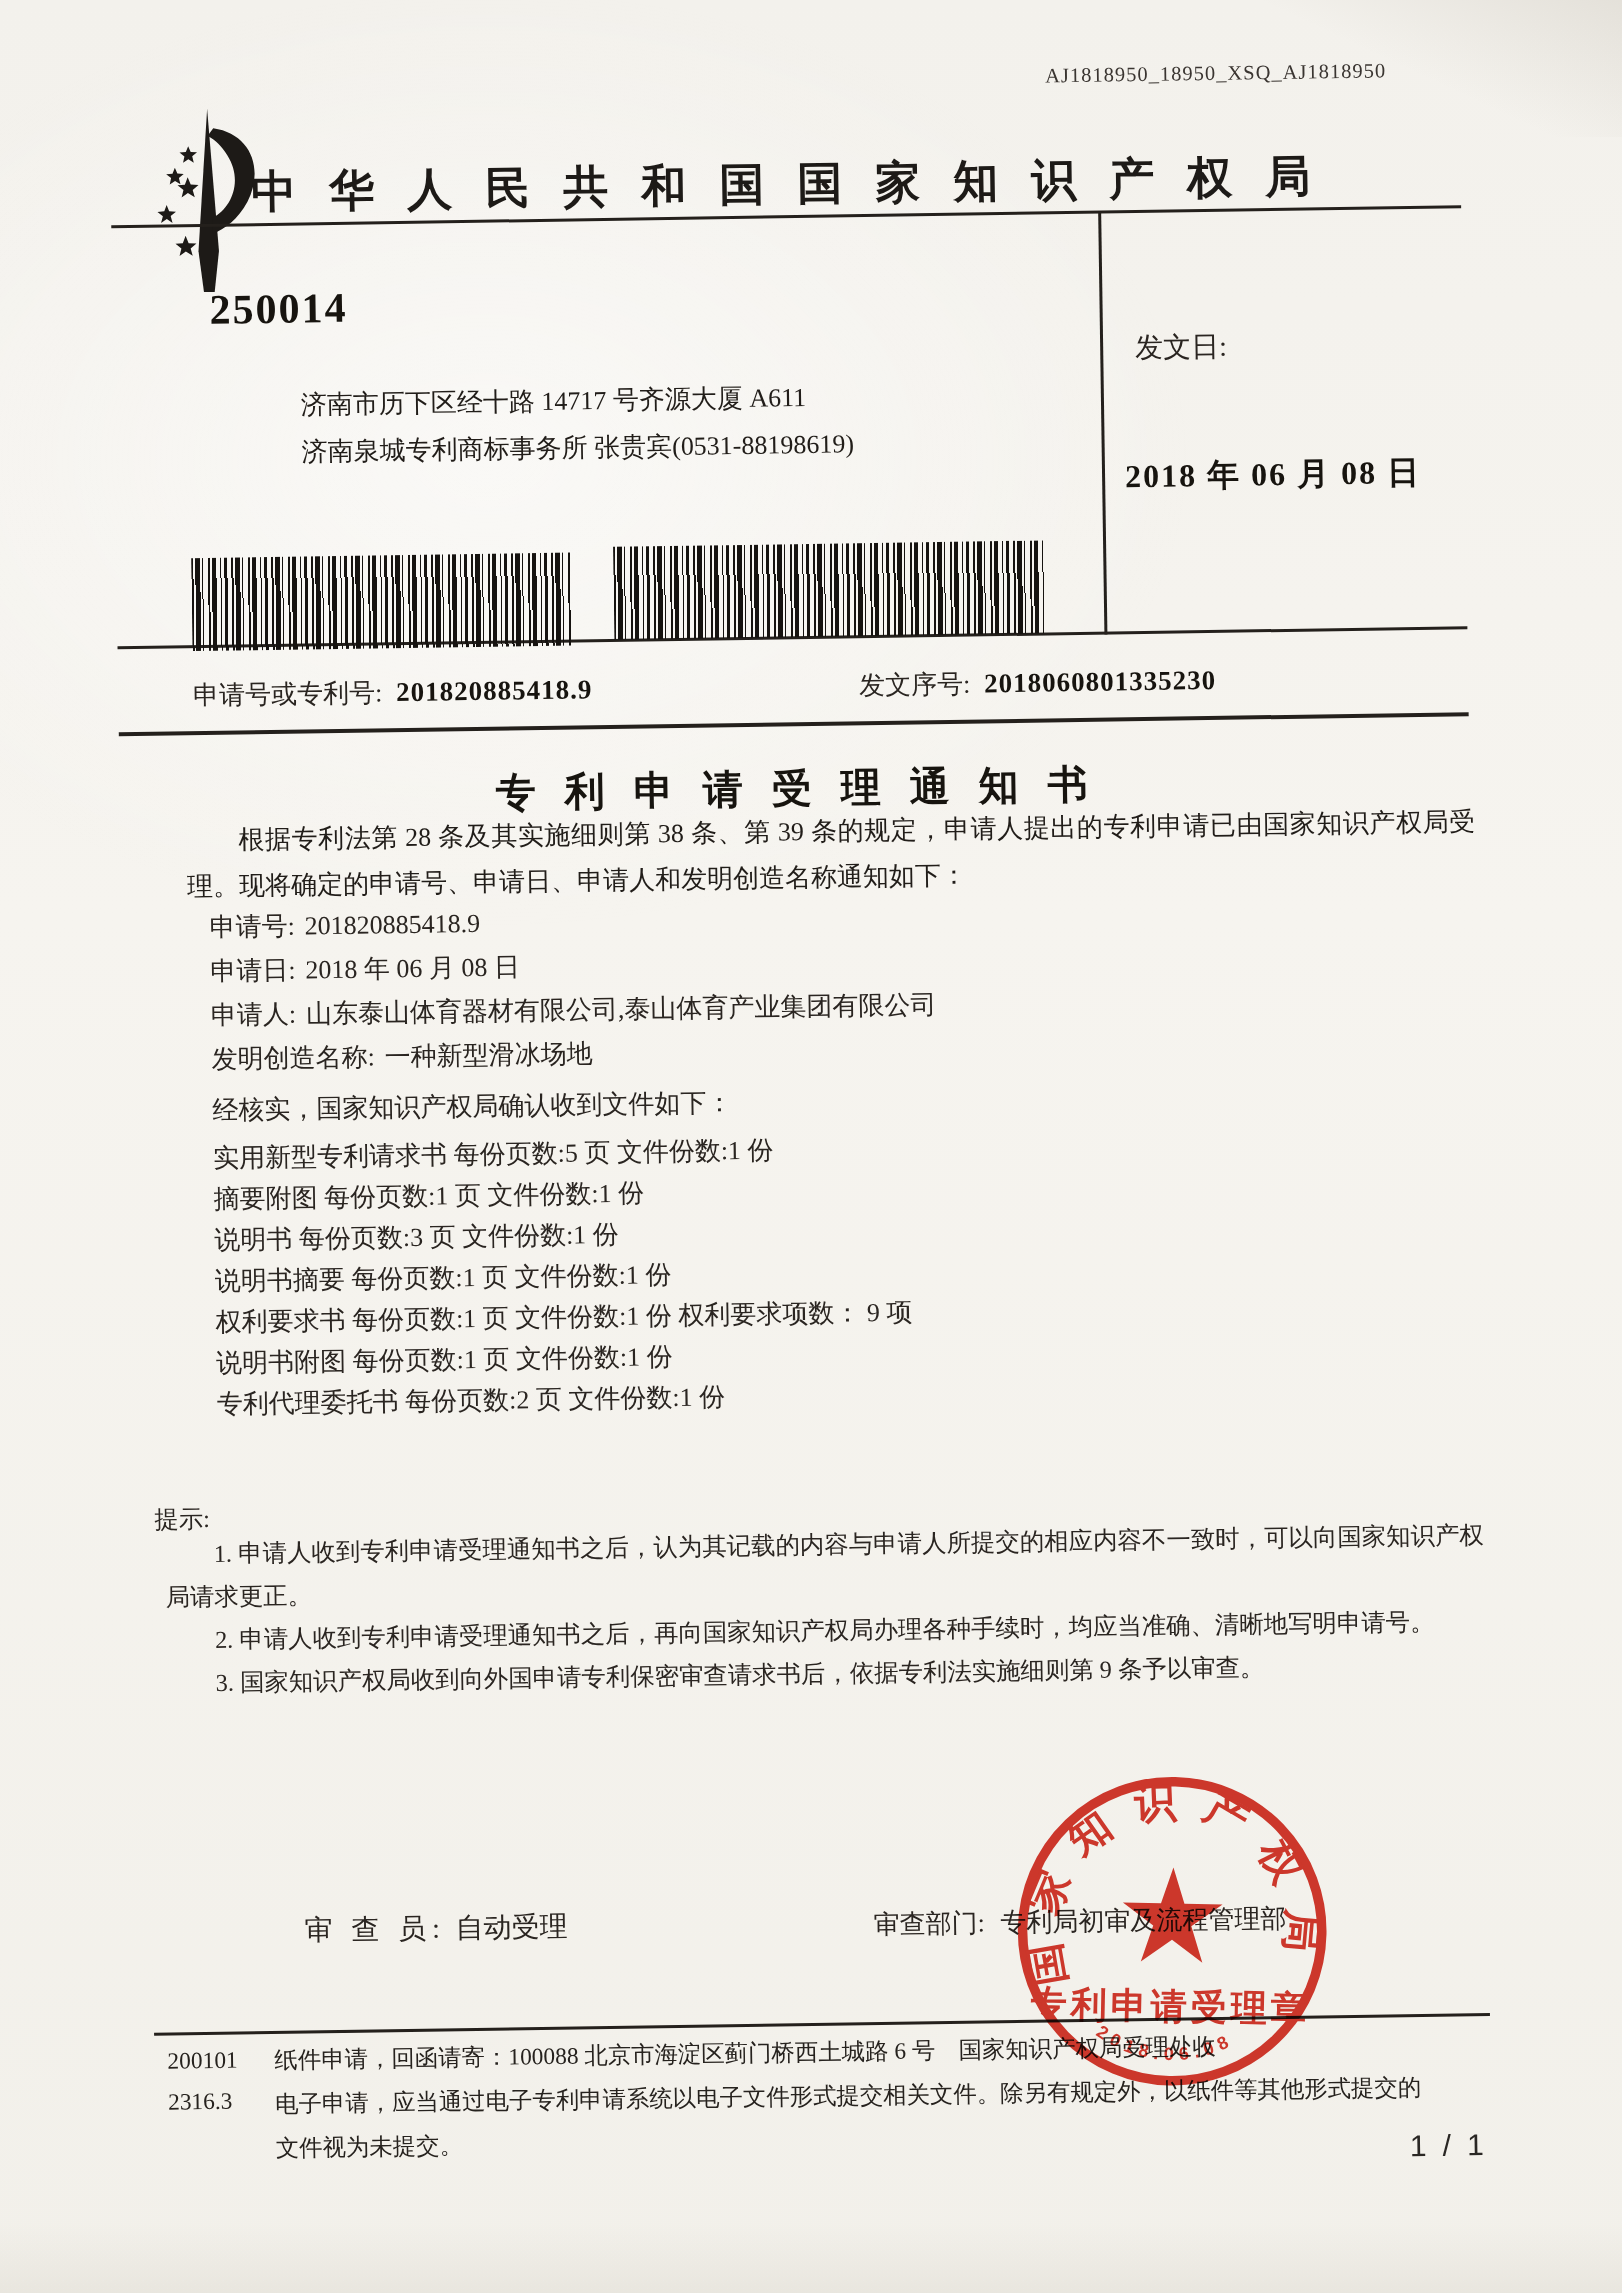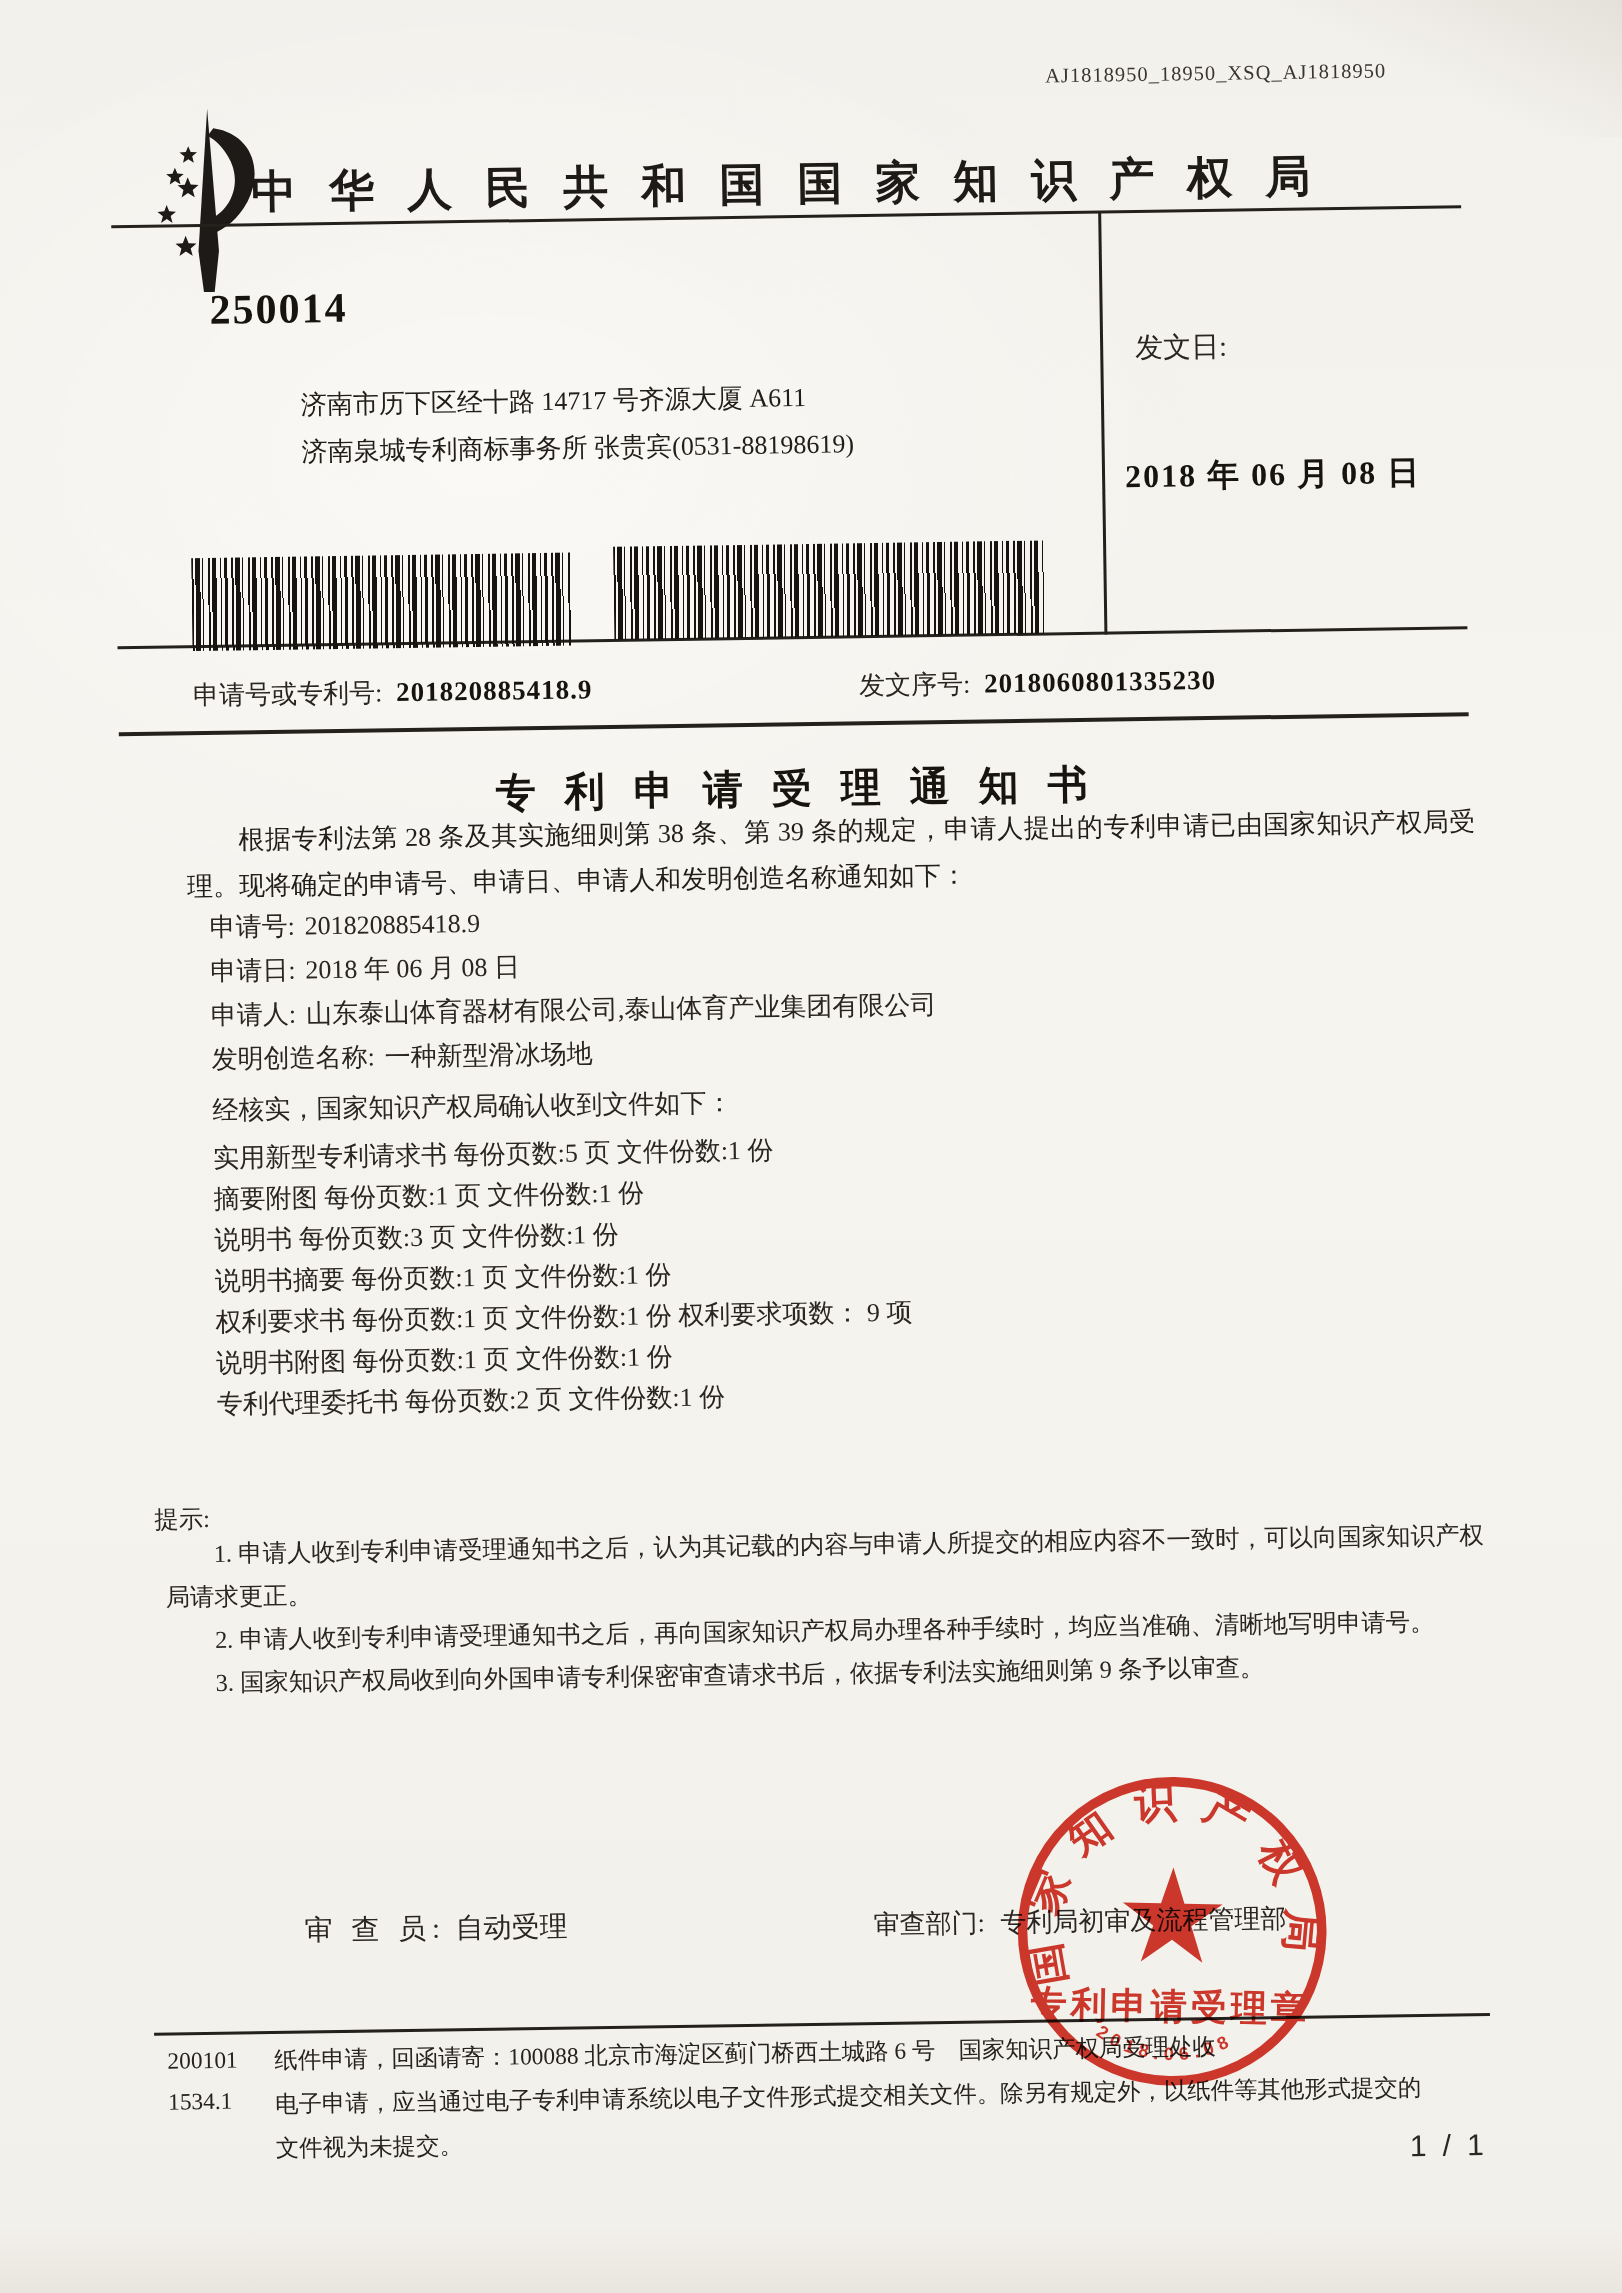--- a/index.html
+++ b/index.html
@@ -155,21 +155,21 @@
 
   <div class="abs examiner">
     <span class="lbl">审 查 员:</span><span>自动受理</span>
   </div>
   <div class="abs dept">
     <span class="lbl">审查部门:</span><span>专利局初审及流程管理部</span>
   </div>
 
   <div class="abs rule rule4"></div>
   <div class="abs form-code fc1">200101</div>
-  <div class="abs form-code fc2">1534.1</div>
+  <div class="abs form-code fc2">2316.3</div>
   <div class="abs footer-text">
     <div>纸件申请，回函请寄：100088 北京市海淀区蓟门桥西土城路 6 号　国家知识产权局受理处收</div>
     <div>电子申请，应当通过电子专利申请系统以电子文件形式提交相关文件。除另有规定外，以纸件等其他形式提交的</div>
     <div>文件视为未提交。</div>
   </div>
   <div class="abs pagenum">1 / 1</div>
 
   <div class="abs stamp">
     <svg width="343" height="343" viewBox="0 0 360 360">
       <circle cx="180" cy="180" r="157" fill="none" stroke="#c8281c" stroke-width="10"></circle>

